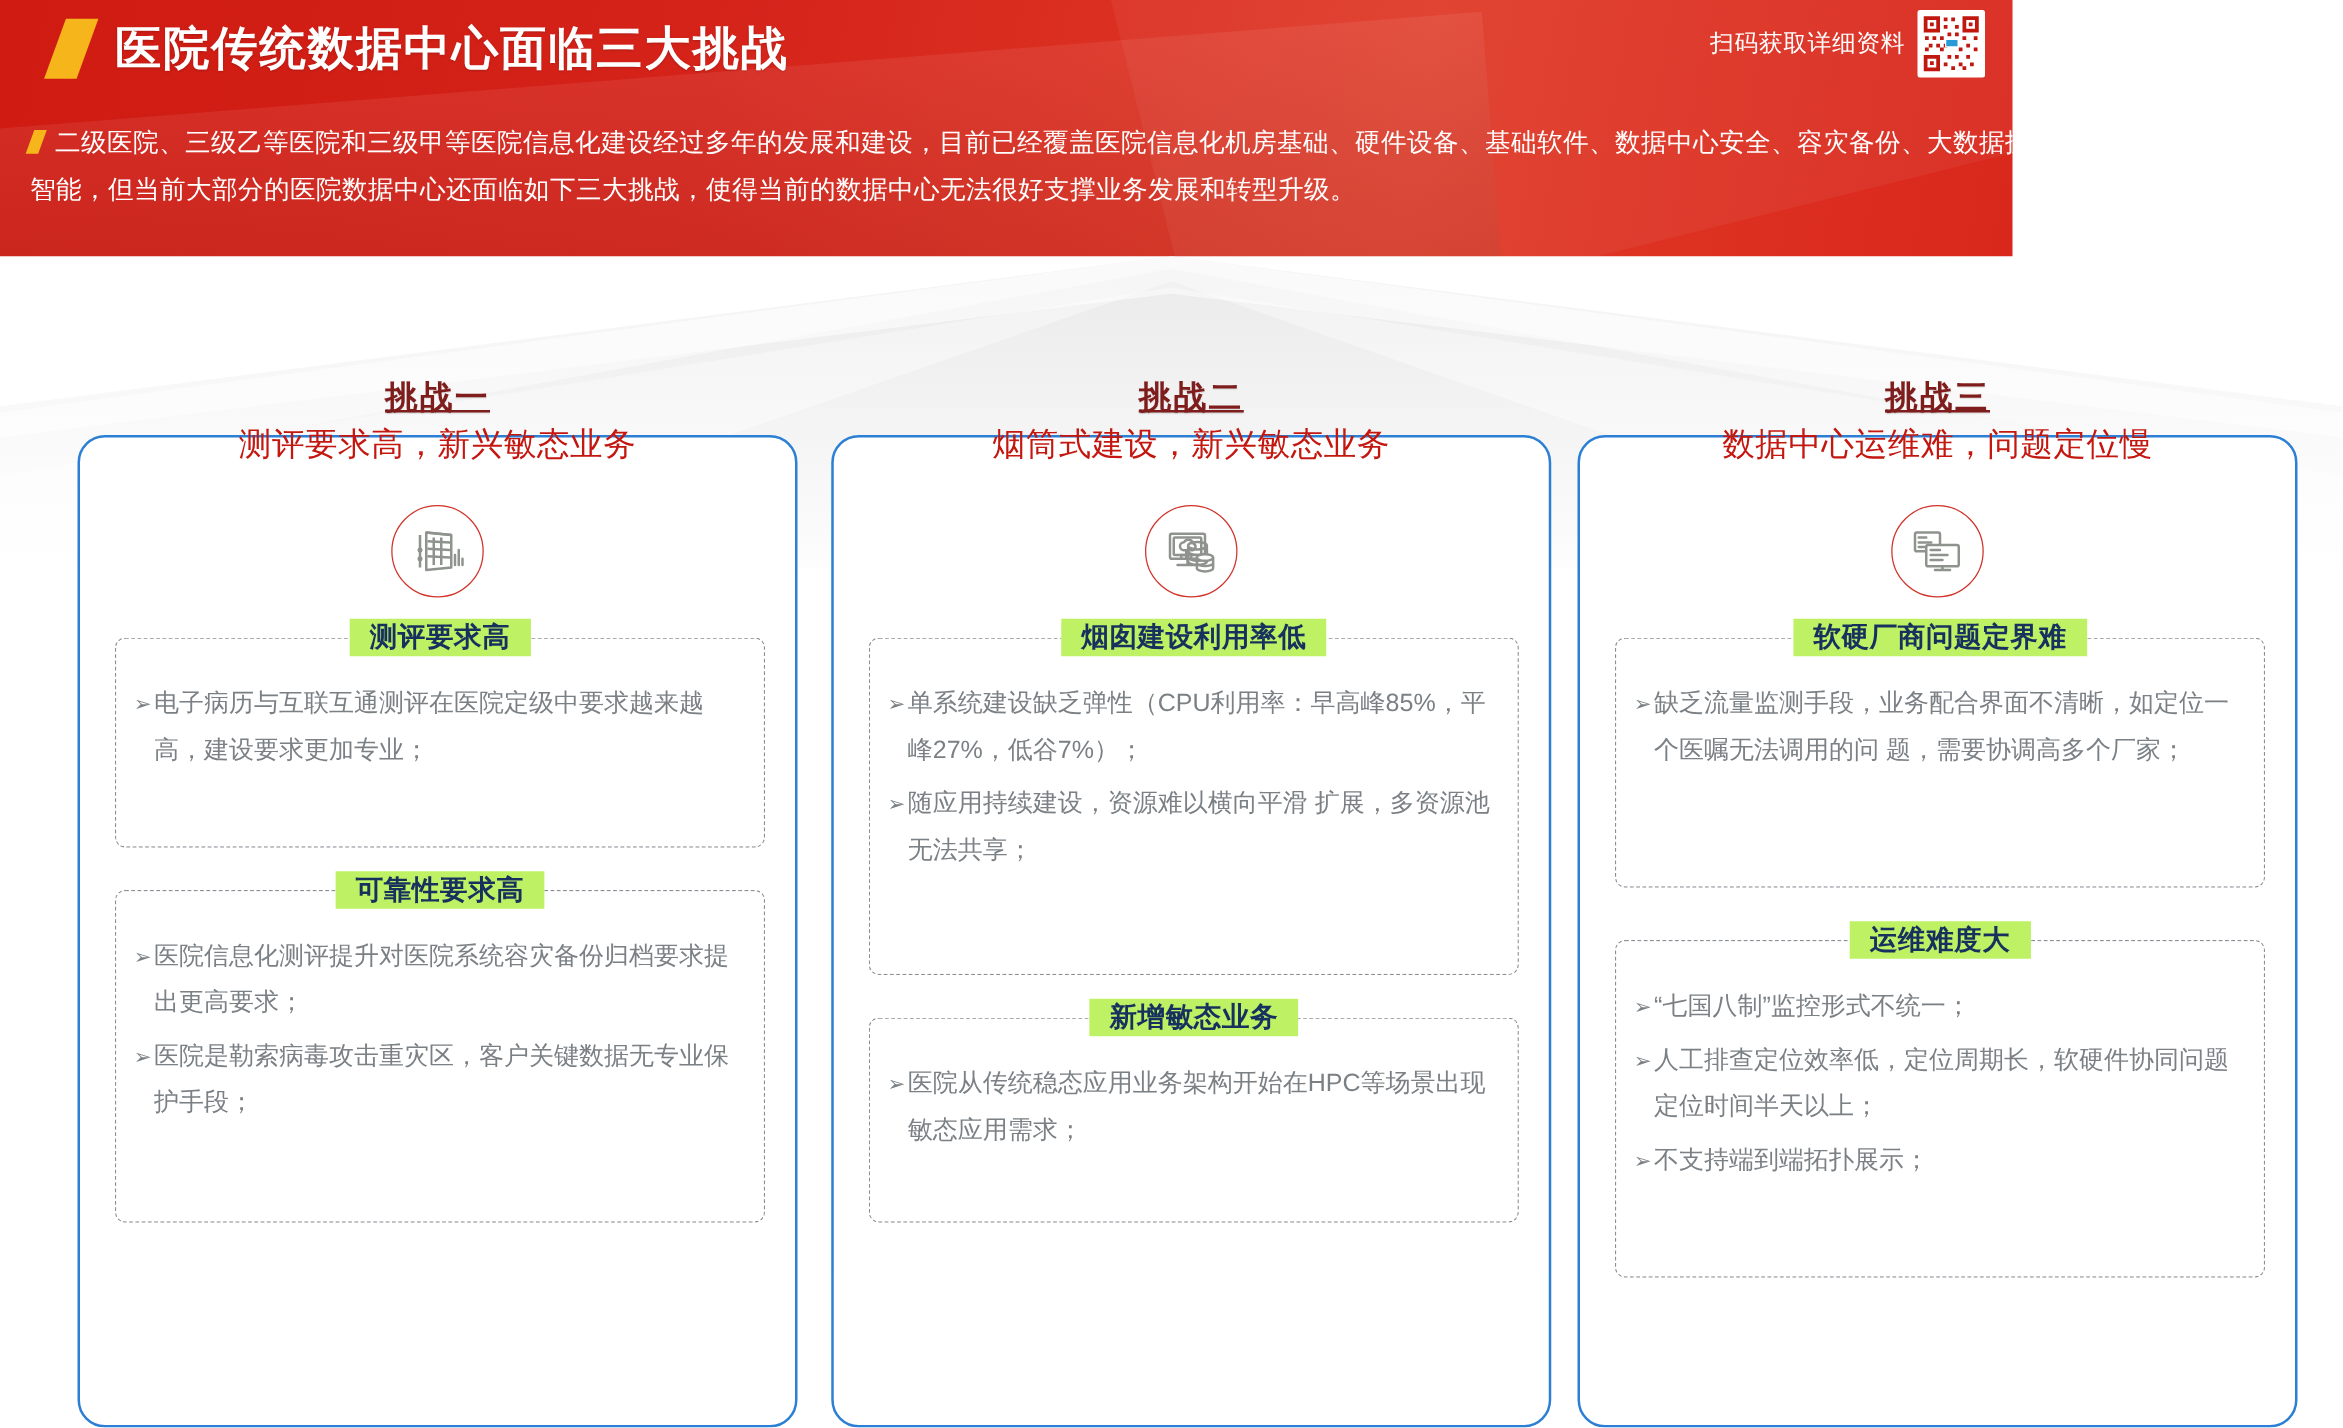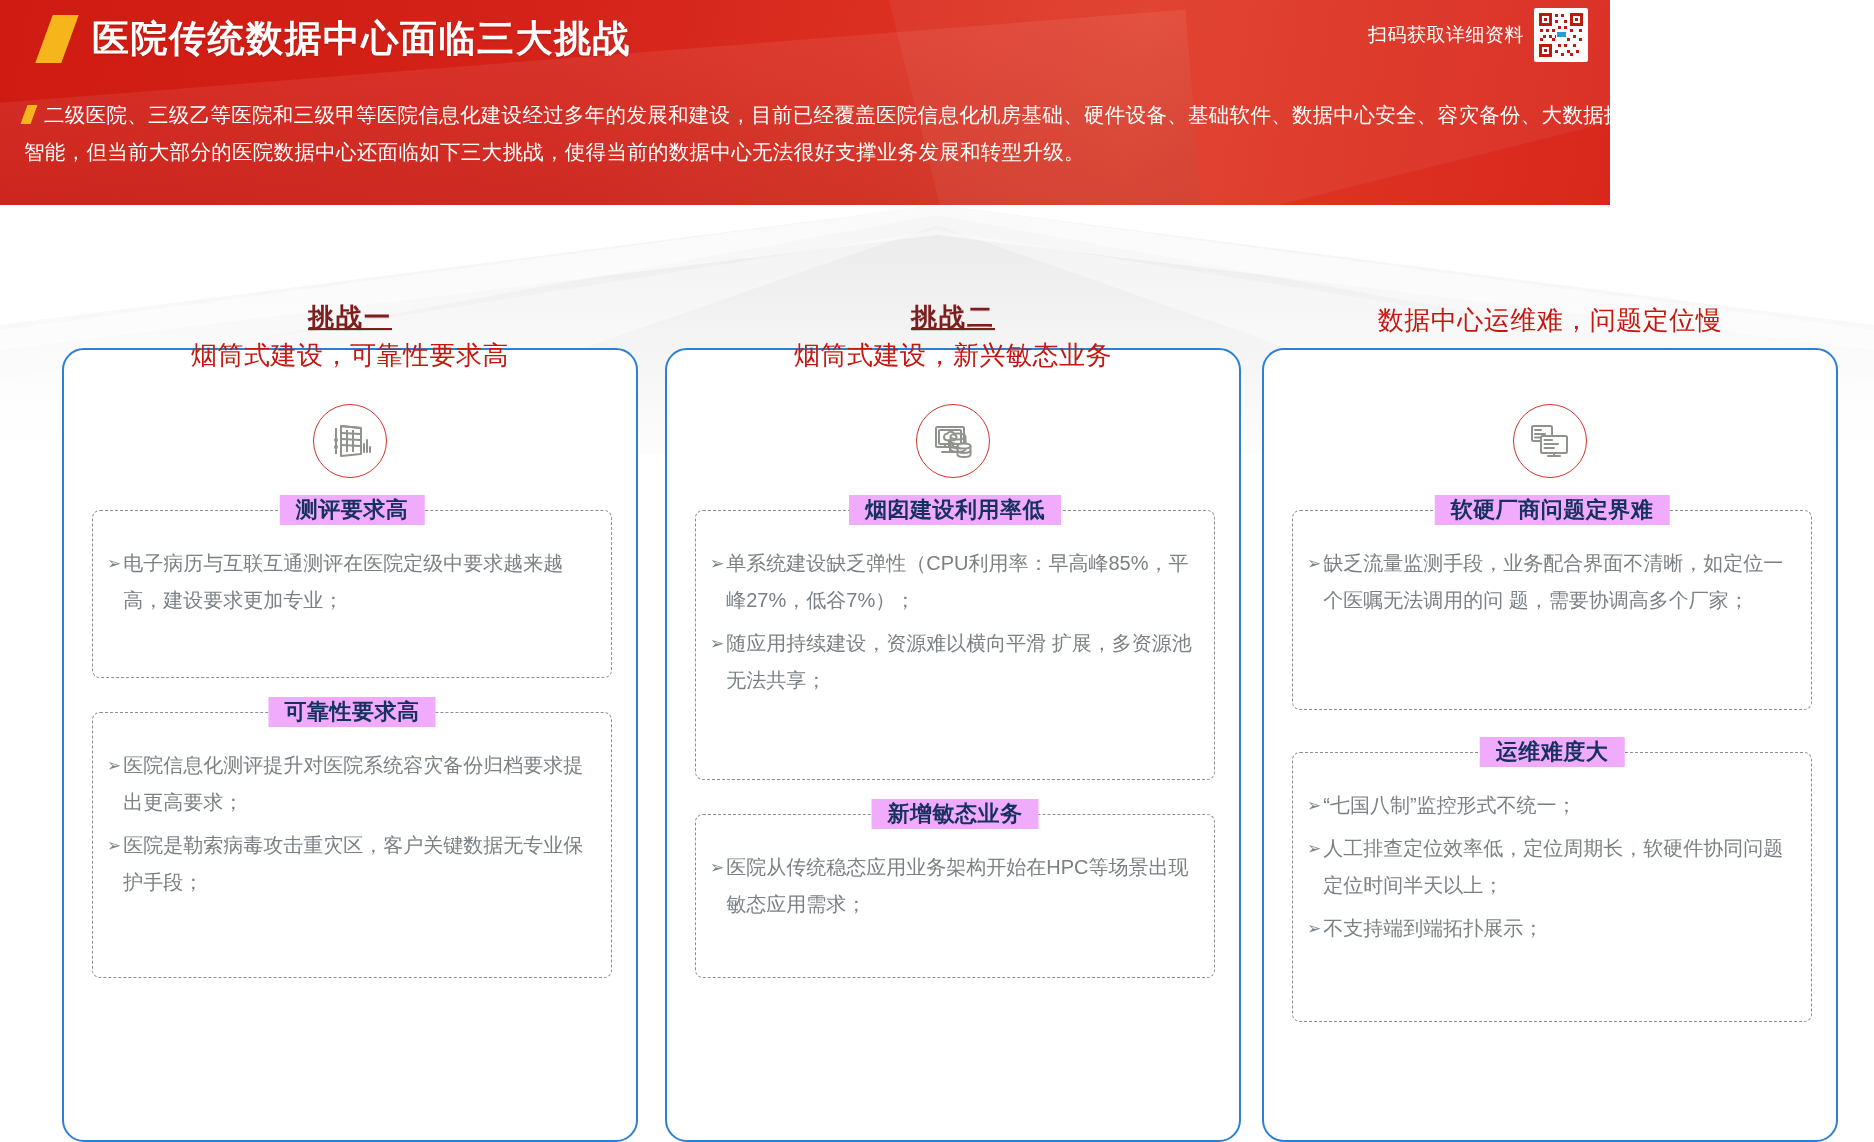--- a/index.html
+++ b/index.html
@@ -99,21 +99,21 @@
   }
   .icon-circle svg{ display:block; }
 
   
   .dbox{
     position:absolute; left:28px; width:520px;
     border:1.5px dashed #8a8f96; border-radius:8px;
   }
   .dbox-title{
     position:absolute; left:50%; top:-16px; transform:translateX(-50%);
-    background:#f0abfc; padding:0 16px;
+    background:#bef264; padding:0 16px;
     color:#17315f; font-size:22px; font-weight:bold; white-space:nowrap;
     letter-spacing:.5px;
   }
   .dbox-body{ padding:34px 20px 22px 14px; }
   .bullet{
     display:flex; align-items:flex-start;
     color:#7b8085; font-size:20px; line-height:37px; margin-bottom:6px;
   }
   .bullet:last-child{ margin-bottom:0; }
   .bullet .arrow{
@@ -212,21 +212,21 @@
     <path d="M937,0 L1874,125 L1874,145 L937,30 L0,145 L0,125 Z" fill="#ffffff" opacity="0.55"></path>
     <path d="M937,25 L1874,175 L1874,250 L0,250 L0,175 Z" fill="#ffffff" opacity="0.35"></path>
   </svg>
 </div>
 
 <div class="cols">
 
   <div class="col col-1">
     <div class="col-head">
       <div class="chal-num">挑战一</div>
-      <div class="chal-sub">烟筒式建设，可靠性要求高</div>
+      <div class="chal-sub">测评要求高，新兴敏态业务</div>
     </div>
 
     <div class="card">
       <div class="icon-circle">
         <svg width="46" height="46" viewBox="0 0 46 46" aria-hidden="true">
           <g fill="none" stroke="#8f938d" stroke-width="2" stroke-linejoin="round">
             <path d="M9 10 L9 36"></path>
             <path d="M14 8 L14 38 L34 36 L34 10 Z"></path>
             <path d="M14 8 L34 10"></path>
             <path d="M20 12 L20 34 M26 12 L26 34"></path>
@@ -316,20 +316,21 @@
             <span class="arrow">➢</span>
             <span class="btxt">医院从传统稳态应用业务架构开始在HPC等场景出现敏态应用需求；</span>
           </div>
         </div>
       </div>
     </div>
   </div>
 
   <div class="col col-3">
     <div class="col-head">
+      <div class="chal-num">挑战三</div>
       <div class="chal-sub">数据中心运维难，问题定位慢</div>
     </div>
 
     <div class="card">
       <div class="icon-circle">
         <svg width="46" height="46" viewBox="0 0 46 46" aria-hidden="true">
           <g fill="none" stroke="#8f938d" stroke-width="2" stroke-linejoin="round" stroke-linecap="round">
             <rect x="5" y="8" width="20" height="15" rx="1.5"></rect>
             <path d="M8 12 L14 12 M8 16 L18 16 M8 19.5 L13 19.5"></path>
             <rect x="14" y="18" width="26" height="17" rx="1.5" fill="#ffffff"></rect>

